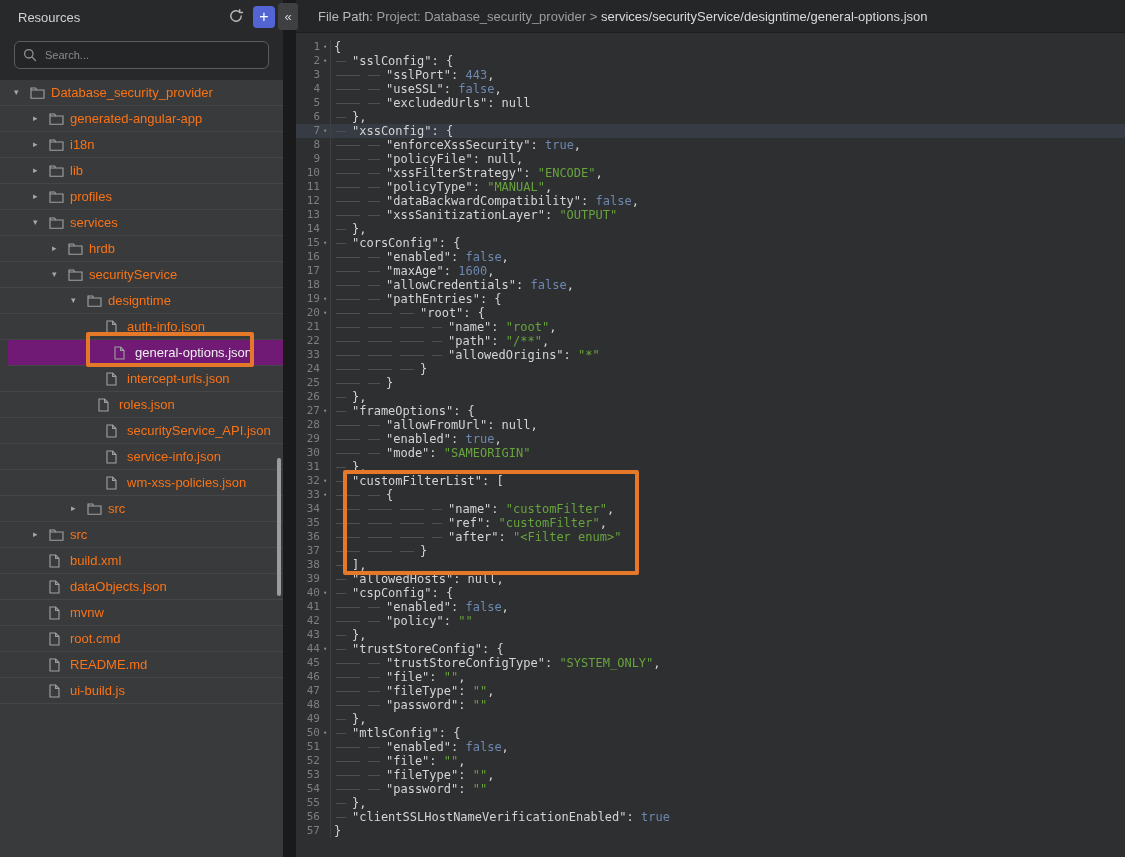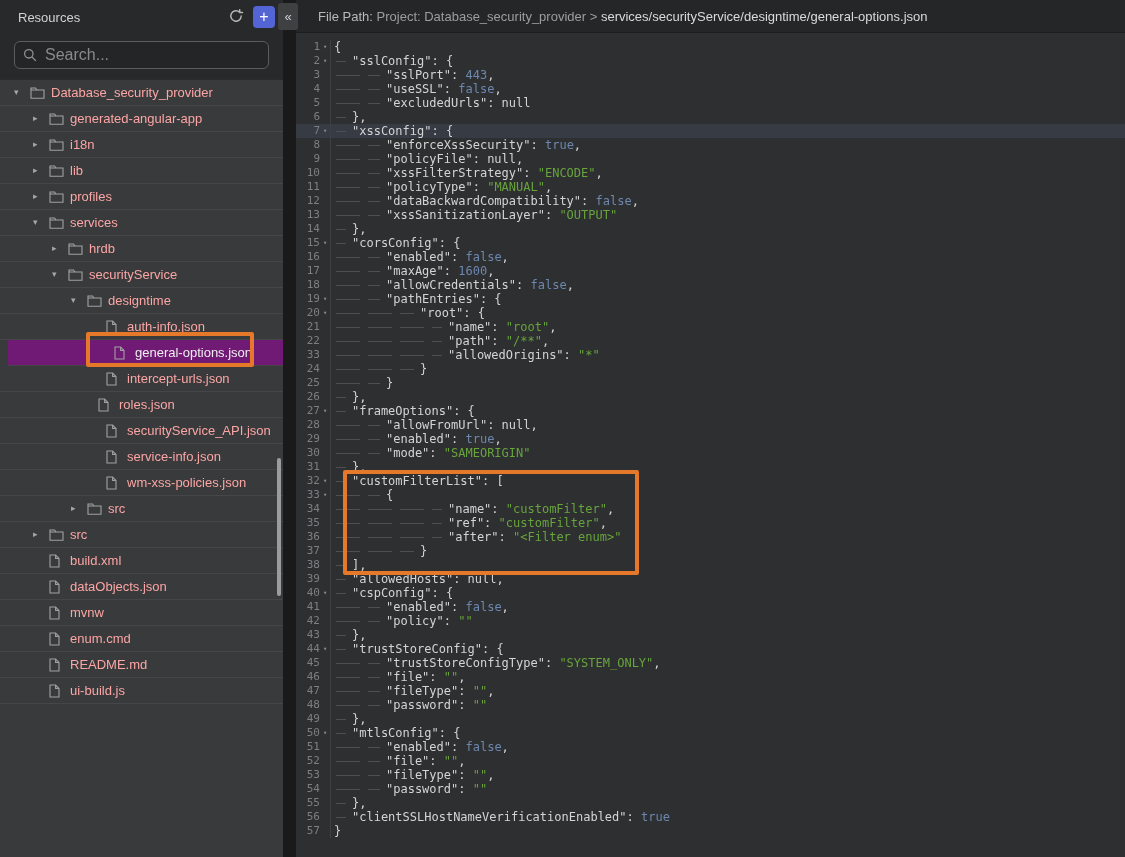--- a/index.html
+++ b/index.html
@@ -21,29 +21,29 @@
   .sb-header{height:34px;display:flex;align-items:center;padding:0 8px 0 18px;}
   .sb-title{color:#D2D2D2;font-size:13px;flex:1;}
   .icon-btn{width:22px;height:22px;display:flex;align-items:center;justify-content:center;
     background:transparent;border:none;cursor:pointer;margin-left:6px;}
   .add-btn{background:var(--add-button-blue);border-radius:4px;color:#fff;font-size:16px;line-height:1;}
   .sb-search{padding:7px 14px 10px 14px;}
   .search-wrap{position:relative;}
   .search-wrap svg{position:absolute;left:9px;top:7px;}
   .search-input{
     width:100%;height:28px;background:#242526;border:1px solid #5B5C5E;border-radius:6px;
-    color:#CFCFCF;font-size:16px;padding:0 8px 0 30px;outline:none;font-family:"Liberation Sans",sans-serif;
+    color:#CFCFCF;font-size:11px;padding:0 8px 0 30px;outline:none;font-family:"Liberation Sans",sans-serif;
   }
   .search-input::placeholder{color:#8A8A8A;}
   .tree{flex:1;overflow:hidden;border-top:1px solid #2A2B2C;}
   .trow{height:26px;display:flex;align-items:center;border-bottom:1px solid #454647;cursor:pointer;}
   .trow.sel{background:#701a75;margin-left:8px;}
   .tchev{width:18px;flex:none;color:#A4A6A8;font-size:9px;line-height:1;text-align:left;padding-left:2px;}
   .ticon{width:17px;flex:none;display:flex;align-items:center;}
-  .tlabel{color:#fca5a5;font-size:13px;white-space:nowrap;padding-left:4px;}
+  .tlabel{color:#f97316;font-size:13px;white-space:nowrap;padding-left:4px;}
   .trow.sel .tlabel{color:#EFEFEF;}
   .sb-scroll{position:absolute;left:277px;top:458px;width:4px;height:138px;background:#9C9C9C;border-radius:2px;z-index:5;}
   
   .splitter{width:13px;flex:none;background:#1A1A1B;}
   .collapse-tab{
     position:absolute;left:278px;top:3px;width:20px;height:27px;background:#3F4041;border-radius:3px;
     color:#C9D3DB;font-size:13px;display:flex;align-items:center;justify-content:center;cursor:pointer;z-index:6;
   }
   
   .editor{flex:1;display:flex;flex-direction:column;background:#2E2F31;min-width:0;}
@@ -313,21 +313,21 @@
           <span class="tlabel">mvnw</span>
         </div>
         <div class="trow" style="padding-left: 31px;">
           <span class="tchev"></span>
           <span class="ticon">
             <svg width="11" height="14" viewBox="0 0 11 14" fill="none" stroke="#9FA1A3" stroke-width="1.1">
               <path d="M1 1h5.6l3.4 3.4V13H1z"></path>
               <path d="M6.6 1v3.4H10"></path>
             </svg>
           </span>
-          <span class="tlabel">enum.cmd</span>
+          <span class="tlabel">root.cmd</span>
         </div>
         <div class="trow" style="padding-left: 31px;">
           <span class="tchev"></span>
           <span class="ticon">
             <svg width="11" height="14" viewBox="0 0 11 14" fill="none" stroke="#9FA1A3" stroke-width="1.1">
               <path d="M1 1h5.6l3.4 3.4V13H1z"></path>
               <path d="M6.6 1v3.4H10"></path>
             </svg>
           </span>
           <span class="tlabel">README.md</span>

